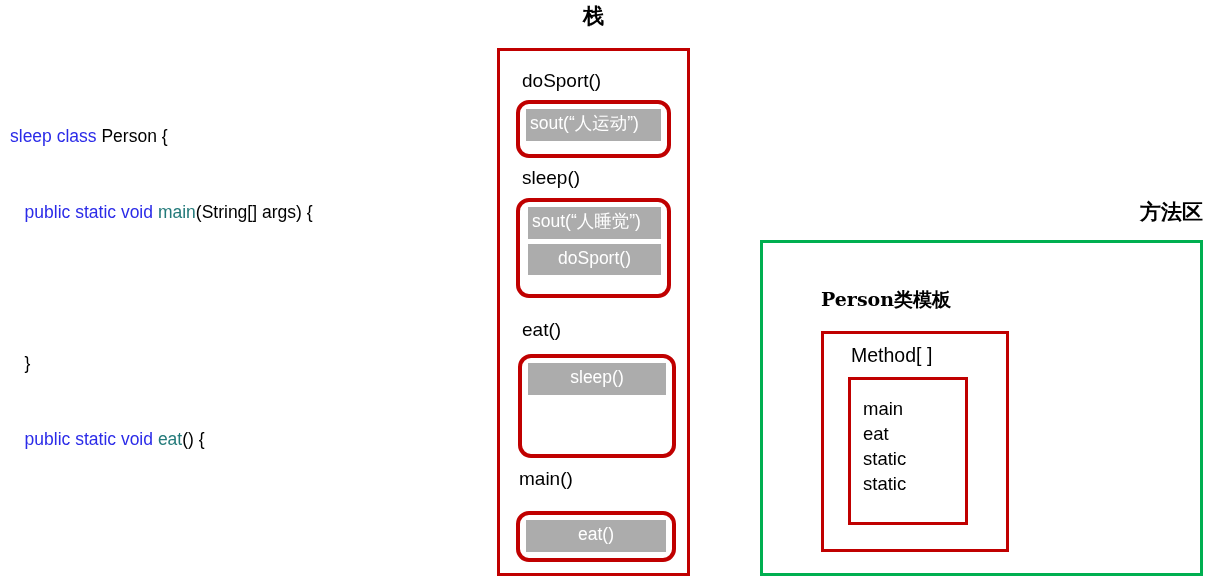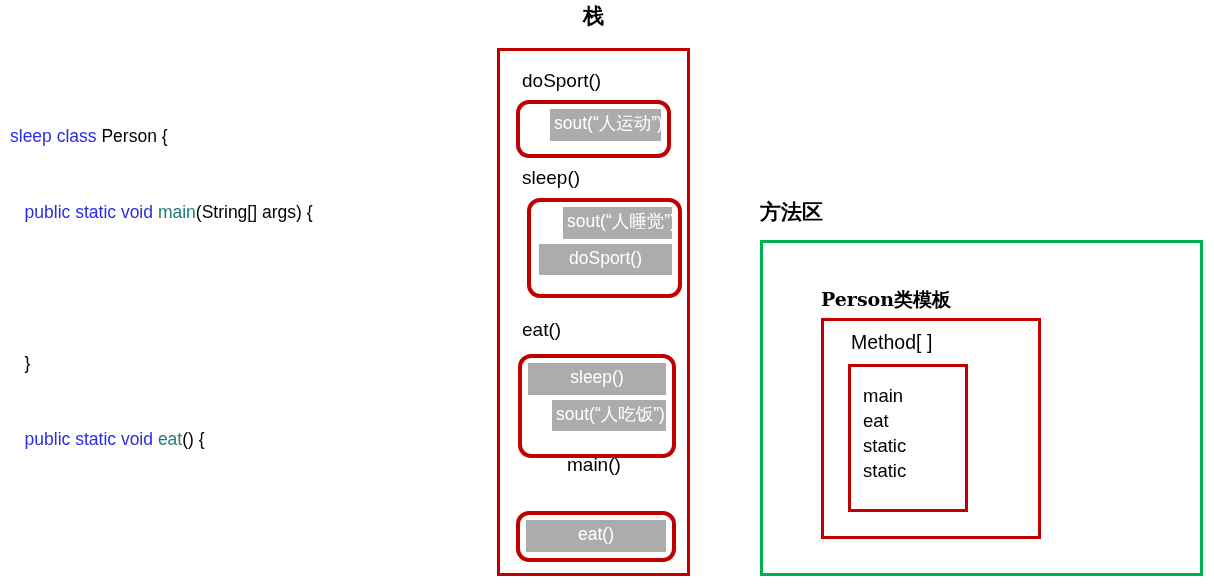--- a/index.html
+++ b/index.html
@@ -74,29 +74,29 @@
   }
   .cell {
     background: #ACACAC;
     color: #ffffff;
     font-size: 17.5px;
     line-height: 1;
     padding: 6px 4px 8px 4px;
     text-align: center;
     white-space: nowrap;
   }
-  .cell.left { text-align: left; margin-left: 24px; }
+  .cell.left { text-align: left; }
 
   
   #method-title {
     position: absolute;
     left: 760px;
     top: 198px;
     width: 443px;
-    text-align: left;
+    text-align: right;
     font-family: "DejaVu Serif", "Liberation Serif", serif;
     font-size: 21px;
     font-weight: bold;
     color: #000;
   }
   #method-box {
     position: absolute;
     left: 760px;
     top: 240px;
     width: 443px;
@@ -110,22 +110,22 @@
     left: 821px;
     top: 287px;
     font-family: "DejaVu Serif", "Liberation Serif", serif;
     font-size: 19px;
     font-weight: bold;
     color: #000;
   }
   #method-array-box {
     position: absolute;
     left: 821px;
-    top: 318px;
-    width: 220px;
+    top: 331px;
+    width: 188px;
     height: 221px;
     border: 3px solid #C00000;
     box-sizing: border-box;
     background: #fff;
   }
   #method-array-label {
     position: absolute;
     left: 27px;
     top: 10px;
     font-size: 19.5px;
@@ -172,32 +172,31 @@
 
 <div id="stack-title">栈</div>
 <div id="stack-box"></div>
 
 <div class="frame-label" style="left:522px; top:70px;">doSport()</div>
 <div class="frame-box" style="left:516px; top:100px; width:155px; height:58px;">
   <div class="cell left">sout(“人运动”)</div>
 </div>
 
 <div class="frame-label" style="left:522px; top:167px;">sleep()</div>
-<div class="frame-box" style="left:527px; top:198px; width:155px; height:100px;padding-left:8px;">
+<div class="frame-box" style="left:516px; top:198px; width:155px; height:100px;padding-left:8px;">
   <div class="cell left">sout(“人睡觉”)</div>
   <div class="cell">doSport()</div>
 </div>
 
 <div class="frame-label" style="left:522px; top:319px;">eat()</div>
 <div class="frame-box" style="left:518px; top:354px; width:158px; height:104px;">
   <div class="cell">sleep()</div>
-  <div class="cell left">sout(“人吃饭”)</div>
-</div>
-
-<div class="frame-label" style="left:519px; top:454px;margin-left:48px;">main()</div>
+</div>
+
+<div class="frame-label" style="left:519px; top:468px;">main()</div>
 <div class="frame-box" style="left:516px; top:511px; width:160px; height:51px;">
   <div class="cell">eat()</div>
 </div>
 
 <div id="method-title">方法区</div>
 <div id="method-box"></div>
 <div id="person-template-label">Person类模板</div>
 
 <div id="method-array-box">
   <div id="method-array-label">Method[ ]</div>

